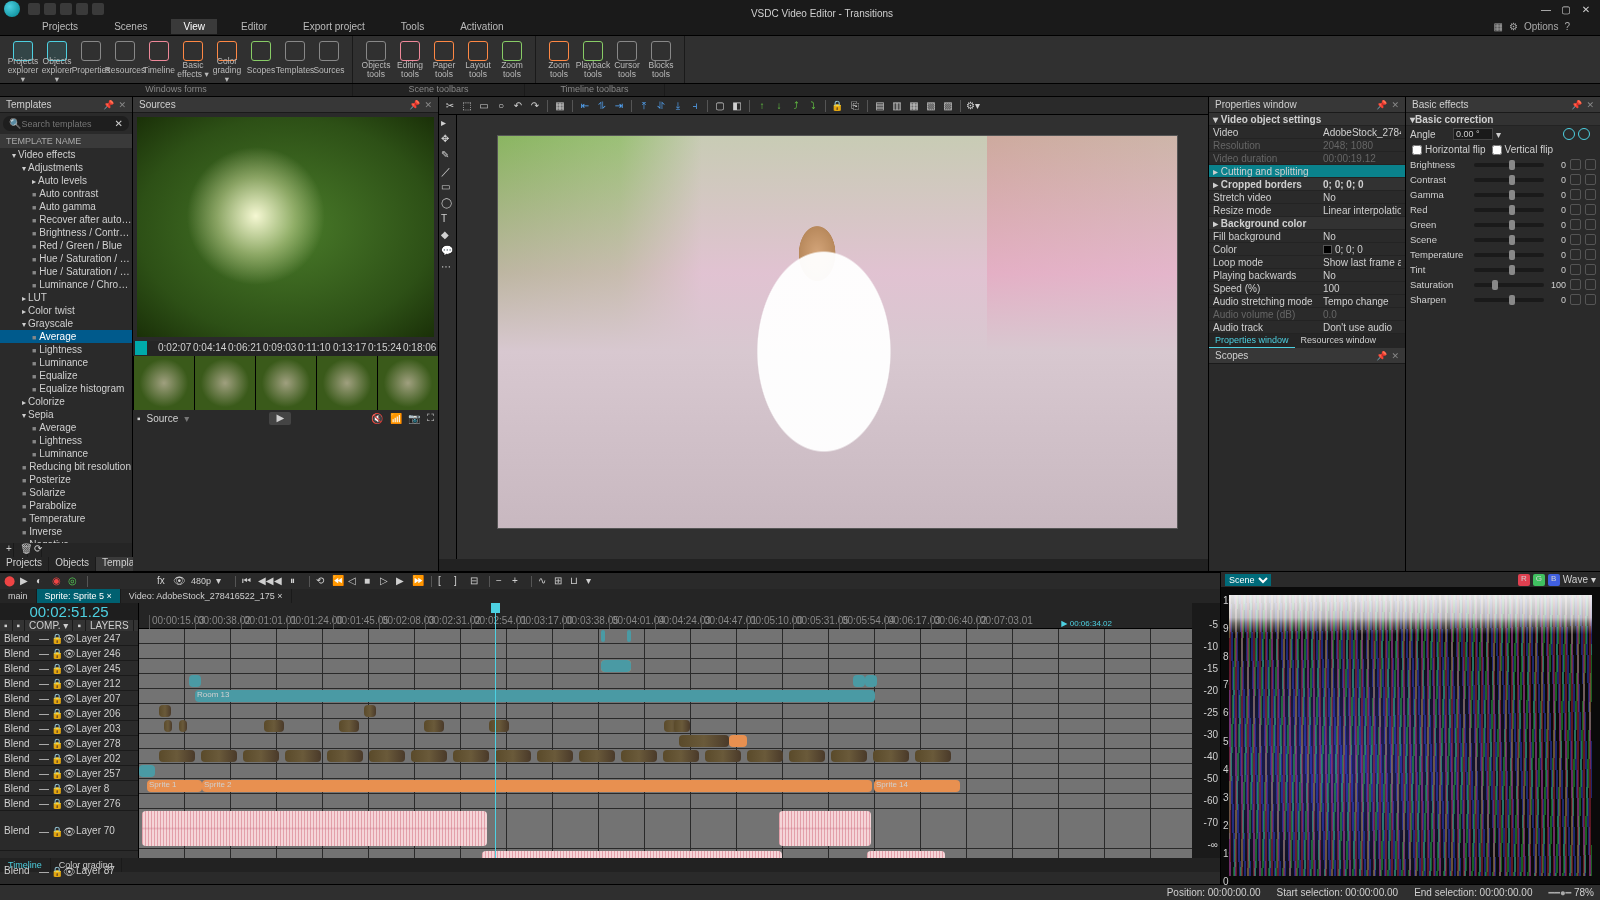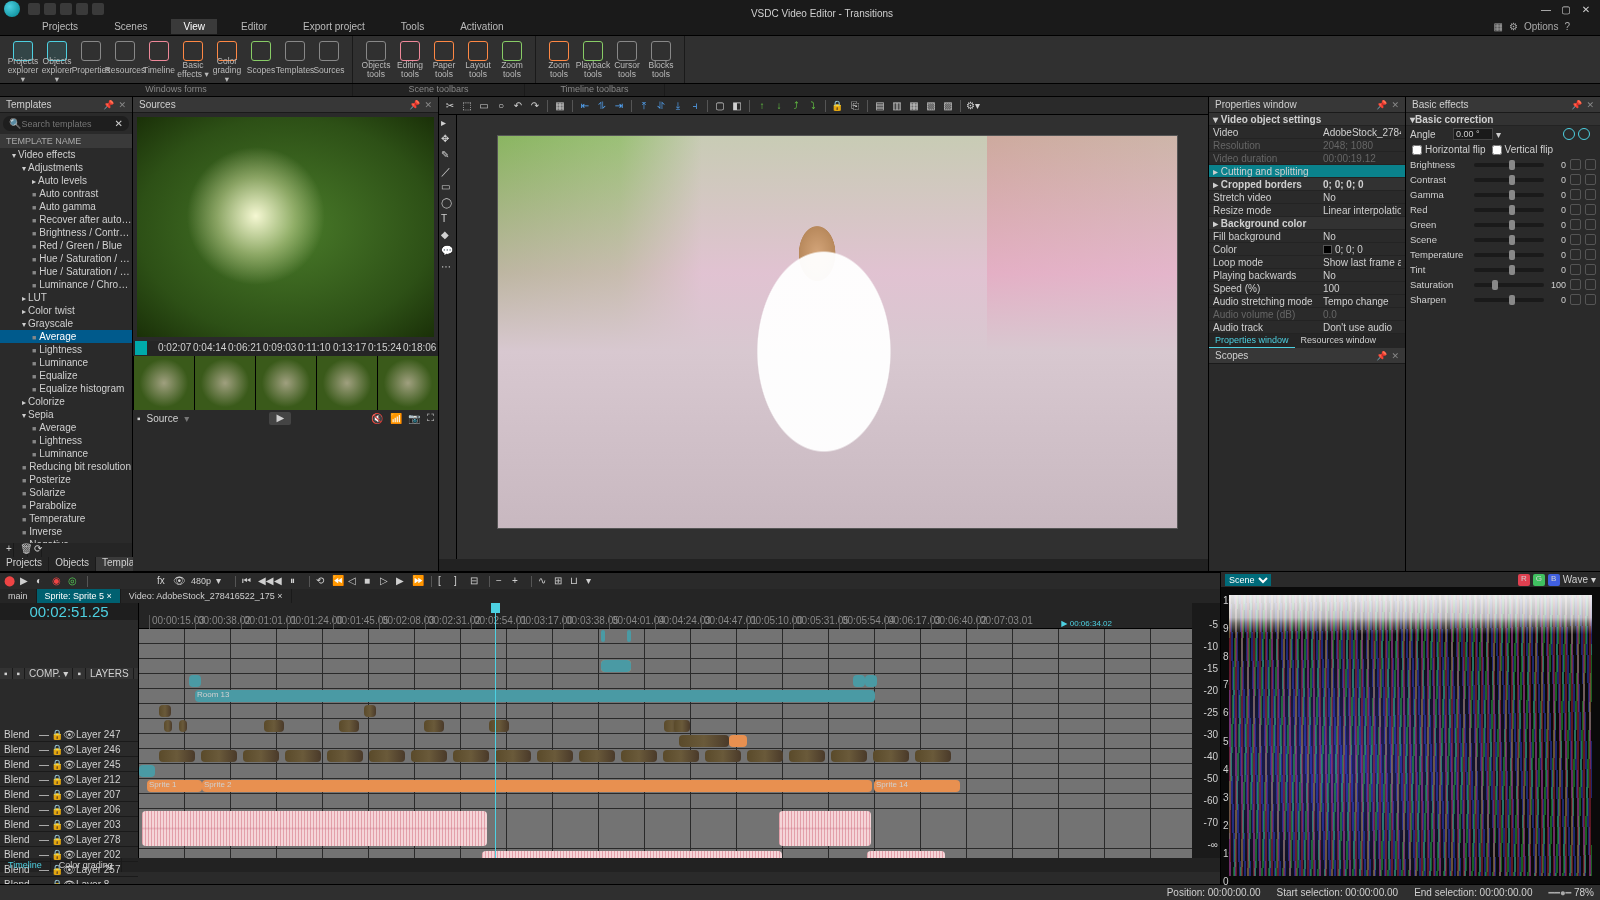--- a/index.html
+++ b/index.html
@@ -117,21 +117,21 @@
 
 
 .timeline { height: 300px; background:#222; border-top:1px solid #000; display:flex; flex-direction:column;}
 .tl-toolbar { height:16px; background:#2a2a2a; display:flex; align-items:center; gap:3px; padding:0 4px;}
 .tl-toolbar .tb{width:13px;height:13px;cursor:pointer;}
 .tl-toolbar .sep{width:1px;height:11px;background:#555;margin:0 3px;}
 .tl-tabs { height:14px; background:#252525; display:flex;}
 .tl-tabs div { padding:0 8px; font-size:9px; display:flex; align-items:center; border-right:1px solid #1a1a1a; cursor:pointer;}
 .tl-tabs div.act { background:#006070; color:#fff;}
 .tl-body { flex:1; display:flex; min-height:0;}
-.tl-left { width:139px; background:#2a2a2a; border-right:1px solid #000; display:flex; flex-direction:column;gap:48px;}
+.tl-left { width:139px; background:#2a2a2a; border-right:1px solid #000; display:flex; flex-direction:column;}
 .tl-time { height:26px; display:flex; align-items:center; justify-content:center; font-size:15px; color:#4dd0e1; background:#1e1e1e;}
 .tl-lhead { height:14px; background:#333; display:flex; align-items:center; font-size:8.5px;}
 .tl-lhead span{padding:0 4px; border-right:1px solid #1a1a1a;}
 .tl-track-h { height:15px; display:flex; align-items:center; border-bottom:1px solid #1a1a1a; font-size:9px;}
 .tl-track-h.tall{height:40px;}
 .tl-track-h .blend{width:38px; padding-left:4px;}
 .tl-track-h .tic{width:10px;height:10px;margin:0 1px;}
 .tl-track-h .lname{flex:1;padding-left:2px;}
 .tl-right { flex:1; background:#737373; position:relative; overflow:hidden;}
 .tl-ruler { height:26px; background:#252525; position:relative; border-bottom:1px solid #000; font-size:8px;}

